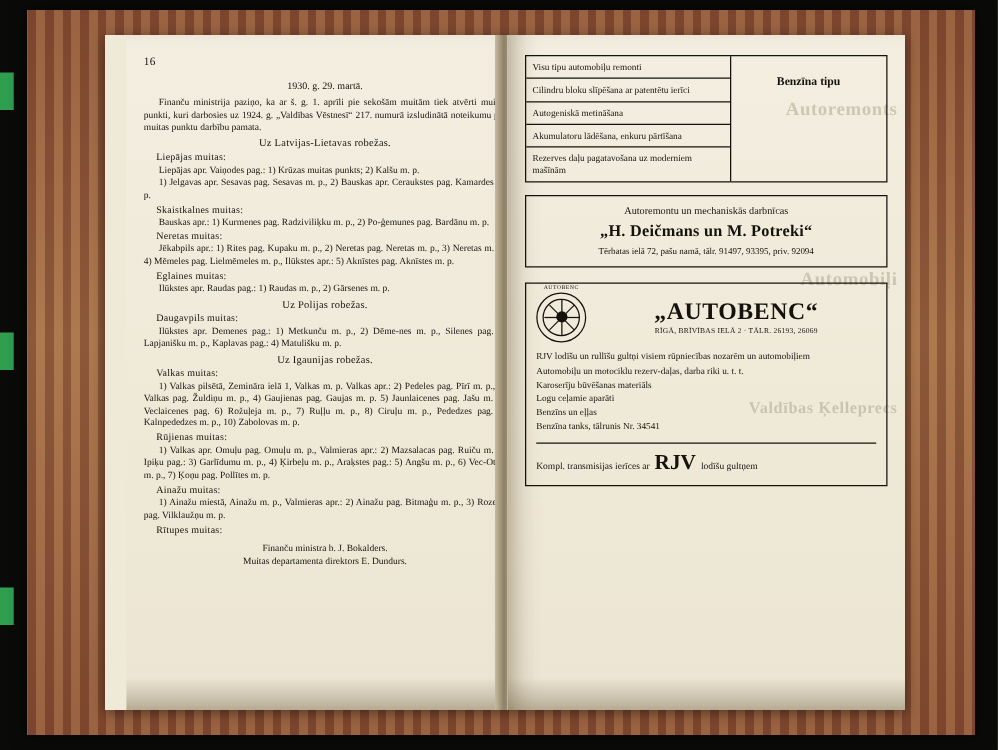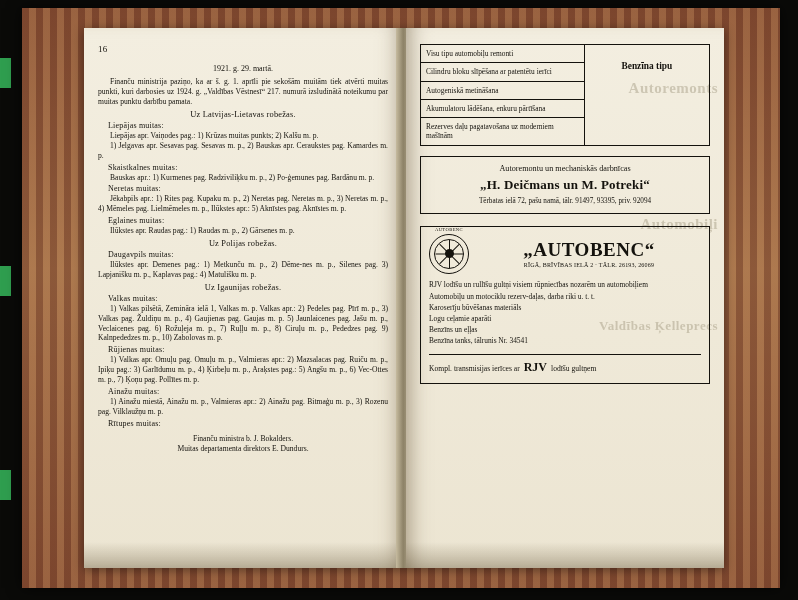--- a/index.html
+++ b/index.html
@@ -57,21 +57,21 @@
     box-shadow: 0 2px 10px rgba(0,0,0,0.45);
   }
   .page {
     position: absolute;
     top: 0;
     height: 540px;
     background: linear-gradient(180deg, #f3eee0, #ece5d2);
     overflow: hidden;
   }
   .page-left {
-    left: 0;
+    left: 17px;
     width: 318px;
     box-shadow: inset -18px 0 22px -16px rgba(90,70,40,0.55);
   }
   .page-right {
     left: 322px;
     width: 318px;
     box-shadow: inset 18px 0 22px -16px rgba(90,70,40,0.55);
   }
   .gutter {
     position: absolute;
@@ -254,21 +254,21 @@
   .ad3-list li { margin-bottom: 1px; }
   .ad3-foot {
     margin-top: 8px;
     border-top: 1.2px solid #14120d;
     padding-top: 5px;
     font-size: 7.6px;
     display: flex;
     align-items: baseline;
     gap: 4px;
   }
-  .rjv-big { font-size: 12px; font-weight: bold; }
+  .rjv-big { font-size: 17px; font-weight: bold; }
   .ghost {
     position: absolute;
     right: 6px;
     font-family: "Liberation Serif", serif;
     color: rgba(120,110,80,0.30);
     font-size: 15px;
     font-weight: bold;
     letter-spacing: 0.5px;
   }
   .ghost-1 { top: 52px; }
@@ -292,21 +292,21 @@
   <div class="cal-strip cal-3"></div>
 
   <div class="book">
     <div class="cover-texture"></div>
 
     <div class="page-block">
 
       <div class="page page-left">
         <div class="page-inner">
           <div class="folio">16</div>
-          <div class="doc-date">1921. g. 29. martā.</div>
+          <div class="doc-date">1930. g. 29. martā.</div>
           <p class="para">Finanču ministrija paziņo, ka ar š. g. 1. aprīli pie sekošām muitām tiek atvērti muitas punkti, kuri darbosies uz 1924. g. „Valdības Vēstnesī“ 217. numurā izsludinātā noteikumu par muitas punktu darbību pamata.</p>
 
           <div class="section-head">Uz Latvijas-Lietavas robežas.</div>
           <div class="sub-head">Liepājas muitas:</div>
           <p class="body-line indent">Liepājas apr. Vaiņodes pag.: 1) Krūzas muitas punkts; 2) Kalšu m. p.</p>
           <p class="body-line indent">1) Jelgavas apr. Sesavas pag. Sesavas m. p., 2) Bauskas apr. Ceraukstes pag. Kamardes m. p.</p>
           <div class="sub-head">Skaistkalnes muitas:</div>
           <p class="body-line indent">Bauskas apr.: 1) Kurmenes pag. Radziviliķku m. p., 2) Po-ģemunes pag. Bardānu m. p.</p>
           <div class="sub-head">Neretas muitas:</div>
           <p class="body-line indent">Jēkabpils apr.: 1) Rites pag. Kupaku m. p., 2) Neretas pag. Neretas m. p., 3) Neretas m. p., 4) Mēmeles pag. Lielmēmeles m. p., Ilūkstes apr.: 5) Aknīstes pag. Aknīstes m. p.</p>

